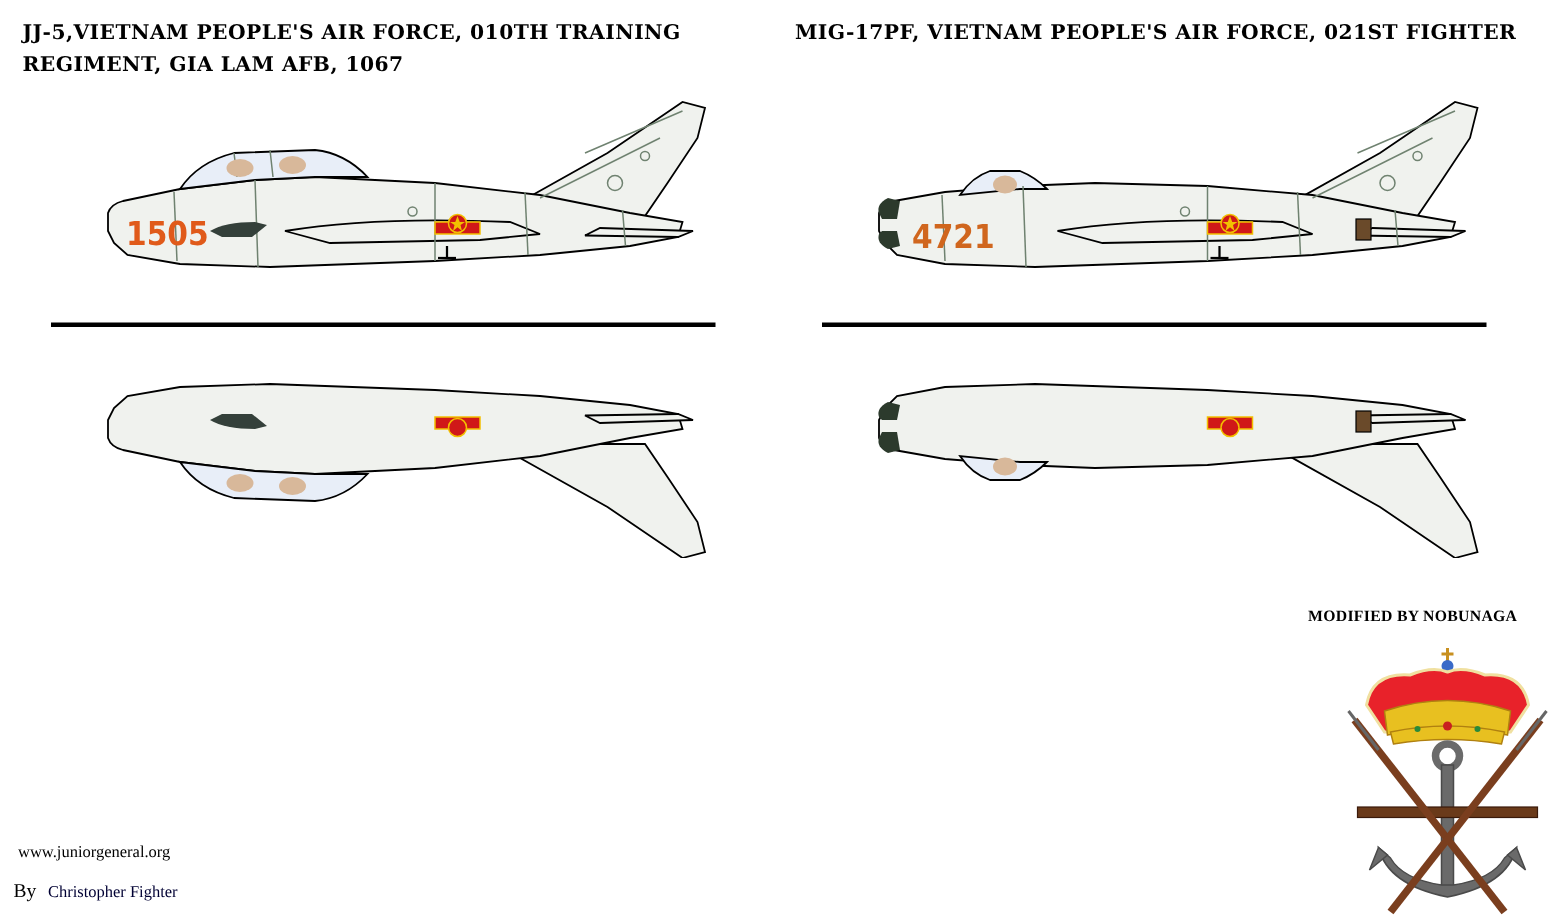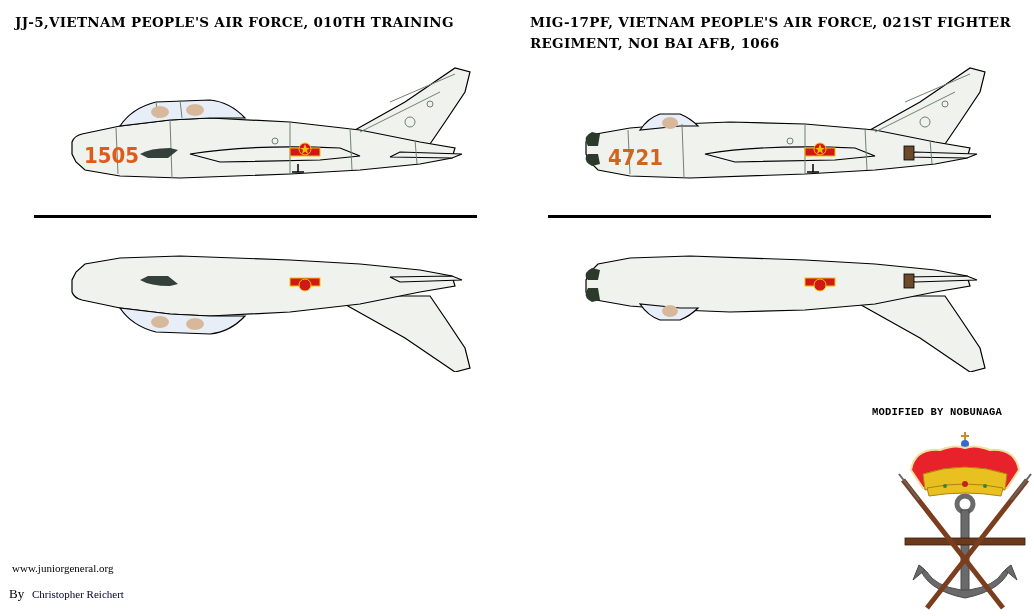--- a/index.html
+++ b/index.html
@@ -1,41 +1,41 @@
 <!DOCTYPE html>
 <html><head>
 <meta charset="utf-8">
 <style>
   html,body{margin:0;padding:0;background:#ffffff;}
   body{width:1034px;height:616px;position:relative;overflow:hidden;font-family:"DejaVu Serif",serif;}
   .caption{position:absolute;font-family:"DejaVu Serif",serif;font-weight:bold;font-size:13.5px;line-height:21px;color:#000;letter-spacing:0.3px;text-transform:uppercase;white-space:nowrap;}
   .caption-line{display:block;}
   #cap-left{left:15px;top:12px;}
-  #cap-right{left:530px;top:12px;}
+  #cap-right{left:530px;top:12px;text-align:center;}
   .divider{position:absolute;height:3px;background:#000;}
   #div-left{left:34px;top:215px;width:443px;}
   #div-right{left:548px;top:215px;width:443px;}
   .plane{position:absolute;}
-  #modified{position:absolute;left:872px;top:406px;font-family:Liberation Mono, monospace;font-weight:bold;font-size:10.5px;letter-spacing:0.2px;text-transform:uppercase;white-space:nowrap;}
+  #modified{position:absolute;left:872px;top:406px;font-family:Liberation Serif, serif;font-weight:bold;font-size:10.5px;letter-spacing:0.2px;text-transform:uppercase;white-space:nowrap;}
   #emblem{position:absolute;left:895px;top:430px;}
   #site{position:absolute;left:12px;top:562px;font-family:"Liberation Serif",serif;font-weight:normal;font-size:11px;}
   #byline{position:absolute;left:9px;top:586px;font-family:"Liberation Serif",serif;font-size:11px;white-space:nowrap;}
   #byline .by{font-weight:normal;font-size:13px;margin-right:5px;}
   #byline .author{color:#000033;}
   .serial{font-family:"DejaVu Sans Condensed","DejaVu Sans",sans-serif;font-weight:bold;}
 </style>
 </head>
 <body>
 
 <div class="caption" id="cap-left">
   <span class="caption-line">JJ-5,Vietnam People's Air Force, 010th Training</span>
+  <span class="caption-line">Regiment, Gia Lam AFB, 1067</span>
 </div>
 <div class="caption" id="cap-right">
   <span class="caption-line">MiG-17PF, Vietnam People's Air Force, 021st Fighter</span>
-  <span class="caption-line">Regiment, Noi Bai AFB, 1066</span>
 </div>
 
 <svg class="plane" style="left:60px;top:62px;" width="420" height="130" viewBox="0 0 420 130">
   <g stroke="#000" stroke-width="1.2" fill="#f0f2ee">
 
     <path d="M270 82 L345 40 L395 6 L410 10 L405 30 L385 60 L370 82 Z"></path>
 
     <path d="M12 80 Q14 74 22 72 L60 64 L110 58 L150 56 L230 60 L300 68 L360 80 L395 86 L392 96 L360 102 L300 108 L230 112 L120 116 L60 114 L25 108 L16 100 L12 92 Z"></path>
 
     <path d="M60 64 Q72 46 96 40 L150 38 Q170 40 185 56 L150 56 L110 58 Z" fill="#e8eef8"></path>
@@ -184,14 +184,14 @@
     <line x1="8" y1="50" x2="108" y2="178" stroke="#7a3e1e" stroke-width="5"></line>
     <line x1="132" y1="50" x2="32" y2="178" stroke="#7a3e1e" stroke-width="5"></line>
     <line x1="4" y1="44" x2="24" y2="70" stroke="#666" stroke-width="2"></line>
     <line x1="136" y1="44" x2="116" y2="70" stroke="#666" stroke-width="2"></line>
   </g>
 </svg>
 
 <div id="site">www.juniorgeneral.org</div>
 <div id="byline">
   <span class="by">By</span>
-  <span class="author">Christopher Reichert</span>
+  <span class="author">Christopher Fighter</span>
 </div>
 
 </body></html>

